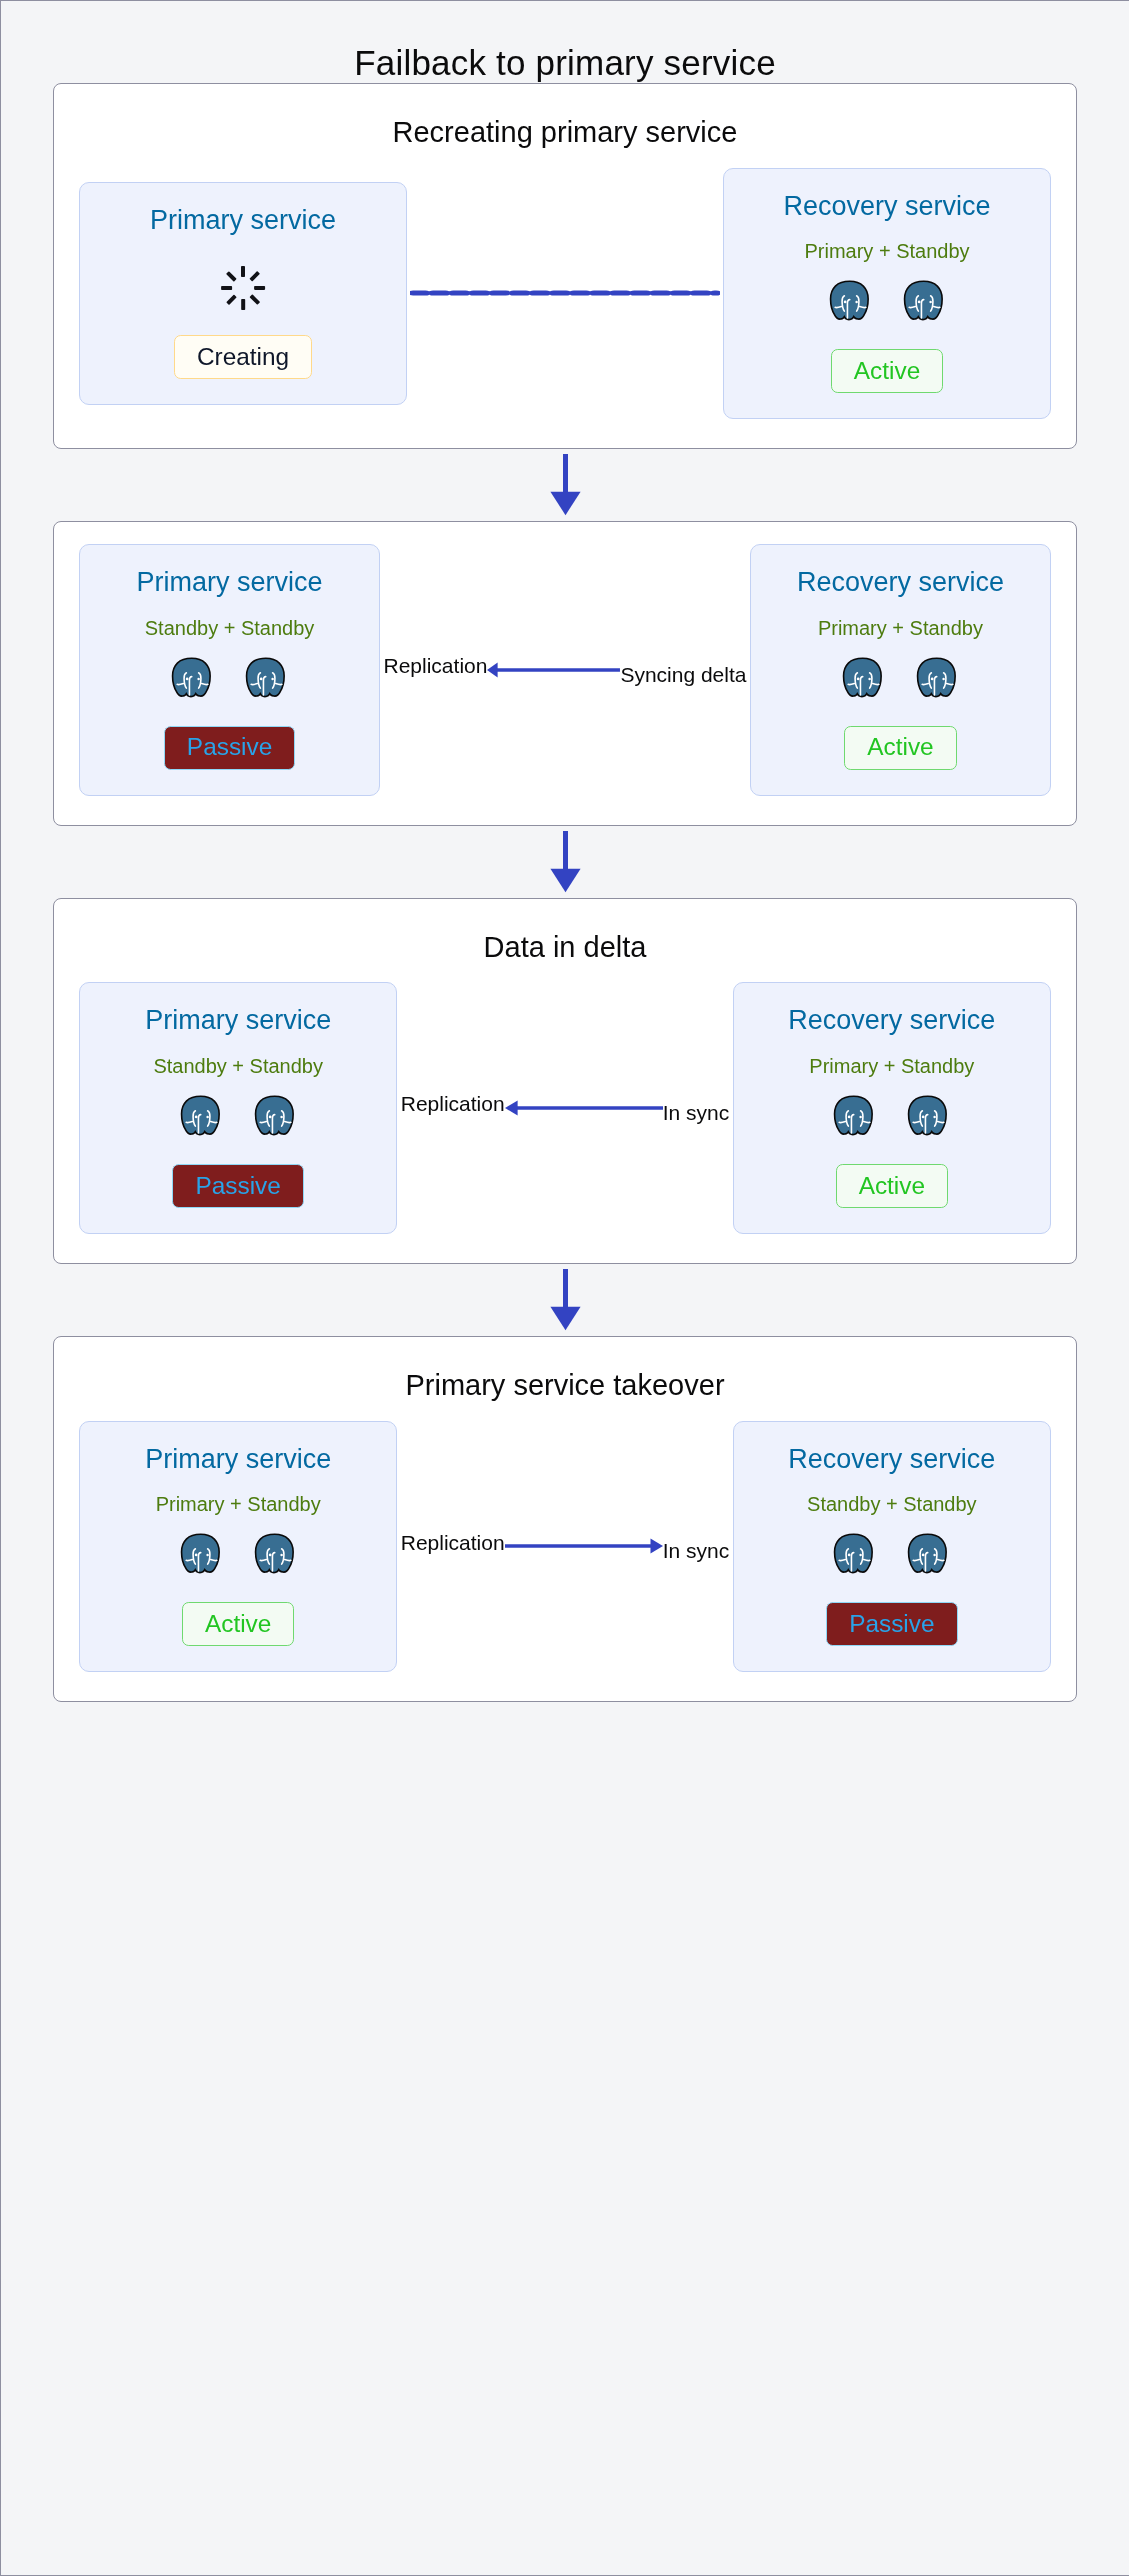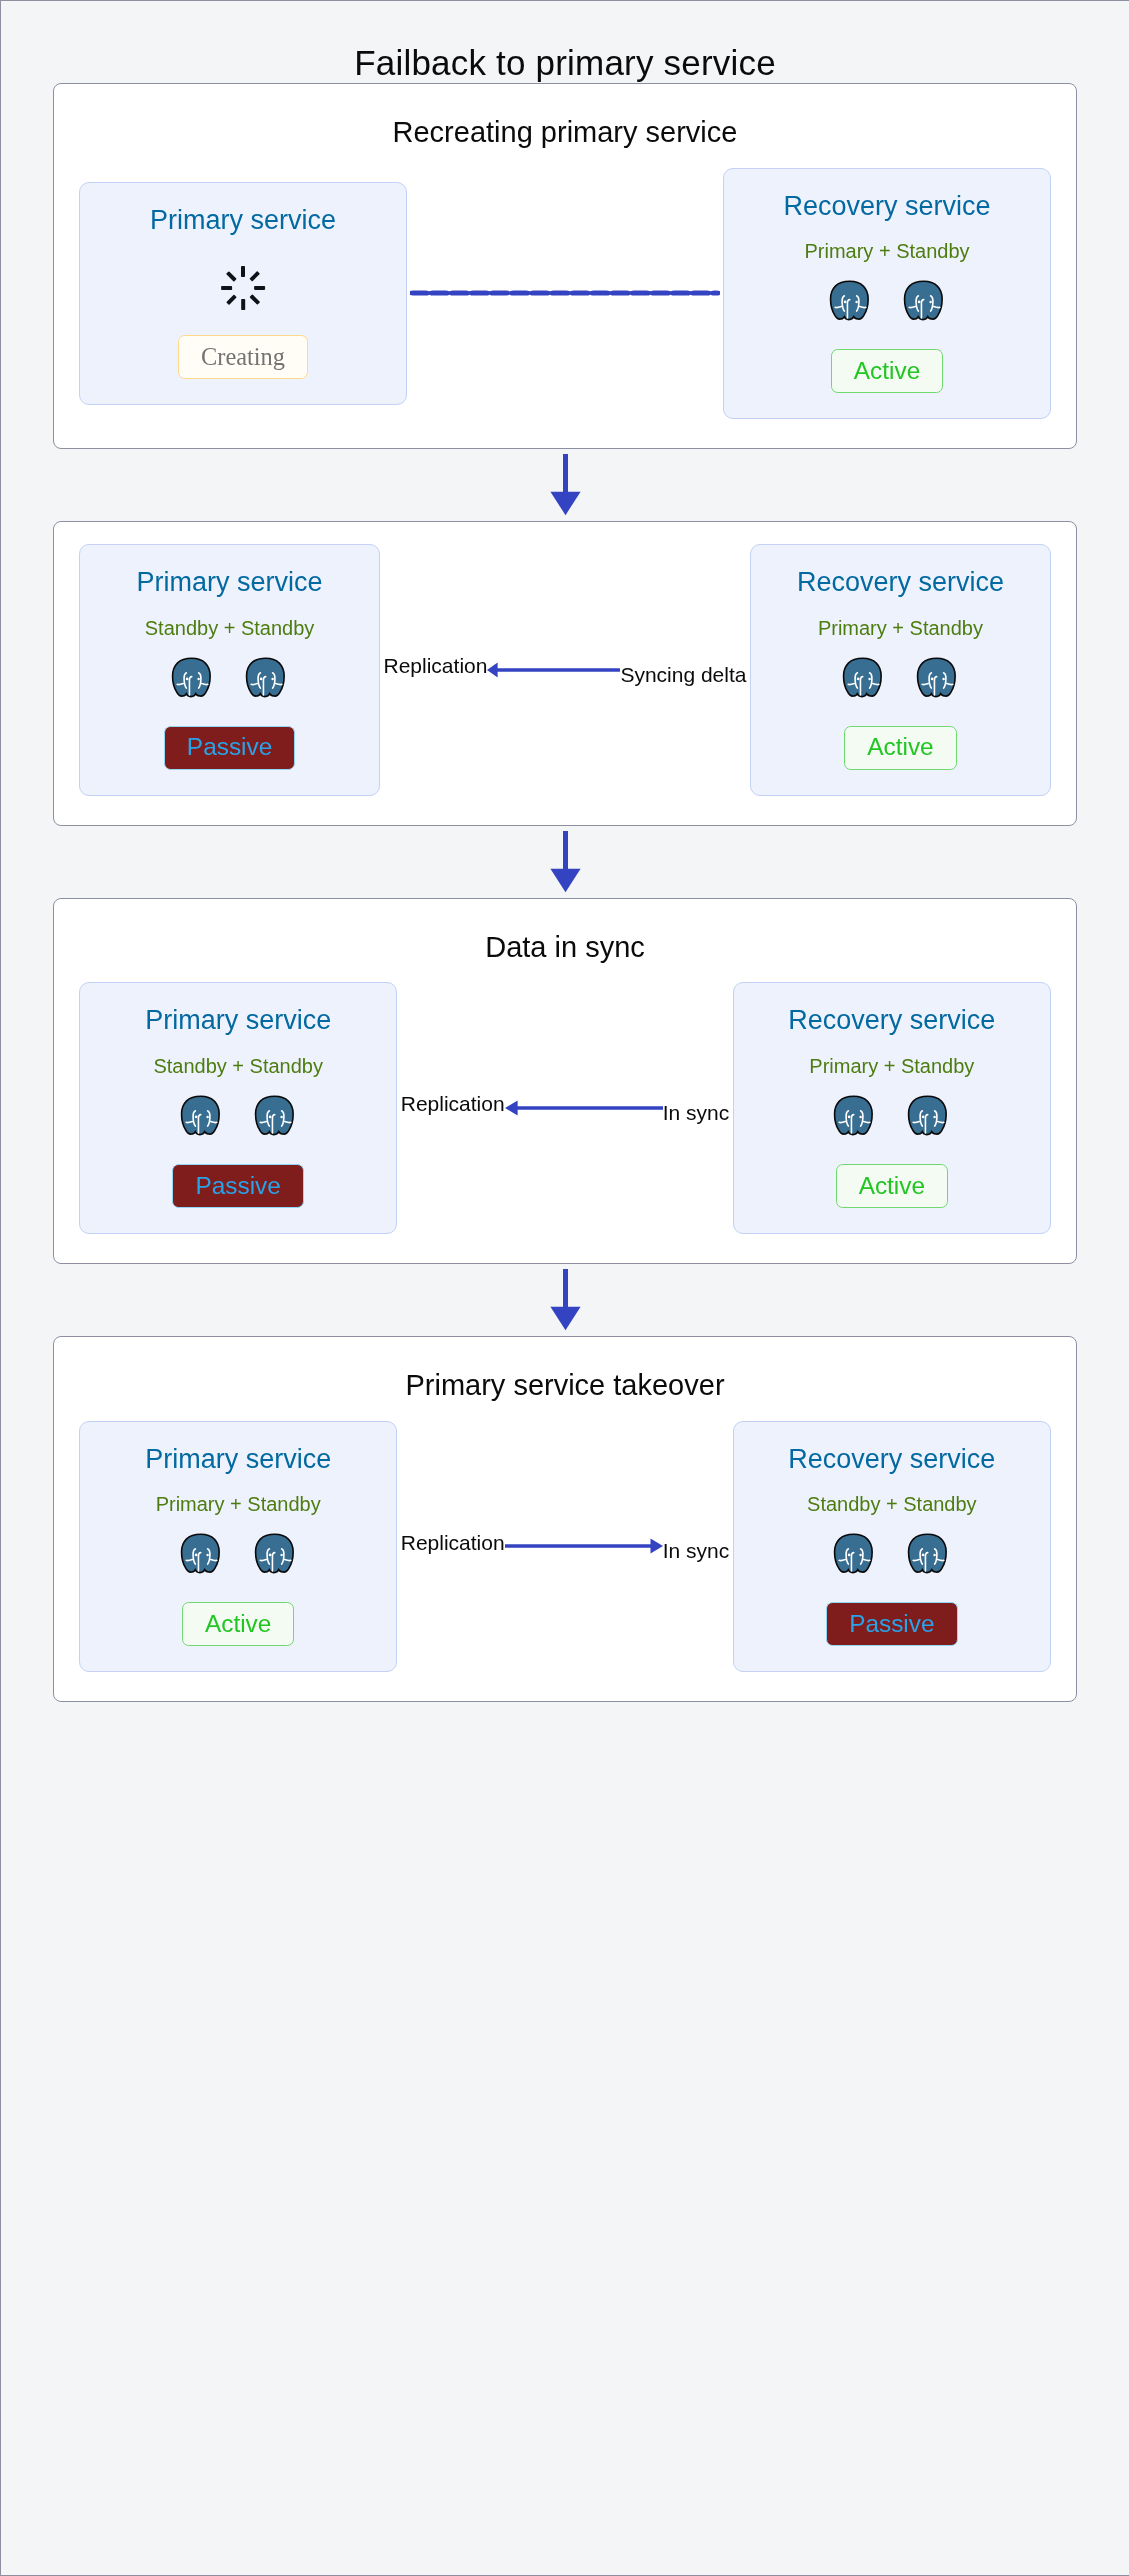--- a/index.html
+++ b/index.html
@@ -127,21 +127,21 @@
     font-size: 24.4px;
     padding: 6.7px 22px;
     border-radius: 6.7px;
     border: 1.7px solid #888;
     background: #fff;
     line-height: 1.18;
     white-space: nowrap;
   }
   .badge.active  { color: #22c522; border-color: #6fd96f; background: #f3fbf3; }
   .badge.passive { color: #29a3e8; border-color: #8fd8f6; background: #7f1d1d; }
-  .badge.creating{ color: #737373; border-color: #ffd98a; background: #fffdf5; font-family: Liberation Serif, serif; }
+  .badge.creating{ color: #0f172a; border-color: #ffd98a; background: #fffdf5; }
 
   
   .connector {
     flex: 1 1 auto;
     display: flex;
     align-items: center;
     justify-content: center;
     min-width: 101px;
     padding: 0 3.4px;
   }
@@ -288,21 +288,21 @@
           </div>
         </div>
       </div>
       <div class="vgap">
         <svg width="37" height="62" viewBox="0 0 44 74">
           <line x1="22" y1="0" x2="22" y2="48" stroke="#3343c2" stroke-width="6"></line>
           <path d="M22 73 L4 45 L40 45 Z" fill="#3343c2"></path>
         </svg>
       </div>
       <div class="panel">
-        <div class="panel-title">Data in sync</div>
+        <div class="panel-title">Data in delta</div>
         <div class="panel-body">
           <div class="card">
             <div class="card-title">Primary service</div>
             <div class="card-sub">Standby + Standby</div>
             <div class="nodes">
               <svg viewBox="0 0 64 64" width="49" height="49" class="pg-logo">
                 <g>
                   <path d="M31 4c-8 0-14 2-18 6-4 4-6 9-6 16 0 8 2 15 5 20 2 4 5 6 8 5 2 0 3-2 4-4 1 3 3 5 6 5 3 0 5-2 6-5 1 2 3 4 5 4 3 1 6-1 8-5 3-5 5-12 5-20 0-7-2-12-6-16-4-4-10-6-17-6z" fill="#ffffff" stroke="#0a0a0a" stroke-width="4.2" stroke-linejoin="round"></path>
                   <path d="M31 4c-8 0-14 2-18 6-4 4-6 9-6 16 0 8 2 15 5 20 2 4 5 6 8 5 2 0 3-2 4-4 1 3 3 5 6 5 3 0 5-2 6-5 1 2 3 4 5 4 3 1 6-1 8-5 3-5 5-12 5-20 0-7-2-12-6-16-4-4-10-6-17-6z" fill="#386e92"></path>
                   <path d="M24 22c-2 1-3 4-3 7 0 5 1 10 3 13M40 22c2 1 3 4 3 7 0 5-1 10-3 13M31 27c-2 0-3 2-3 5v19M20 36c-3 1-6 2-8 1M44 36c3 1 6 2 8 1" fill="none" stroke="#ffffff" stroke-width="2.1" stroke-linecap="round"></path>

